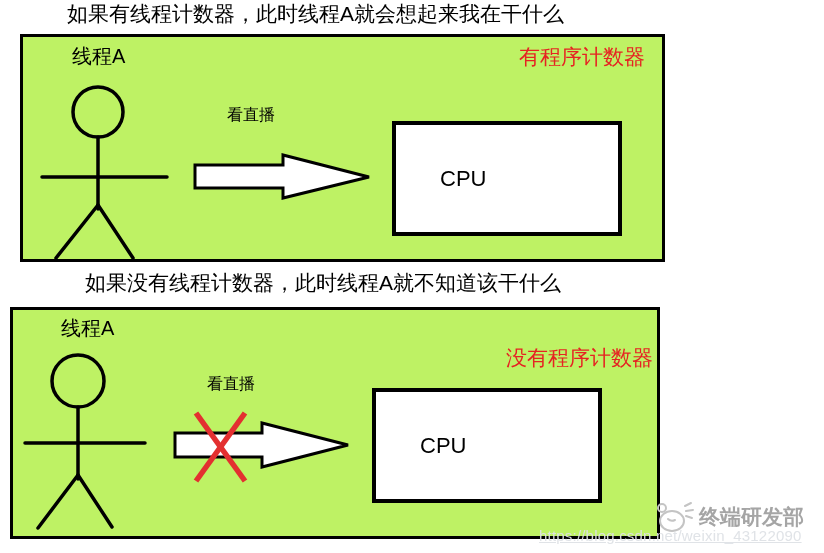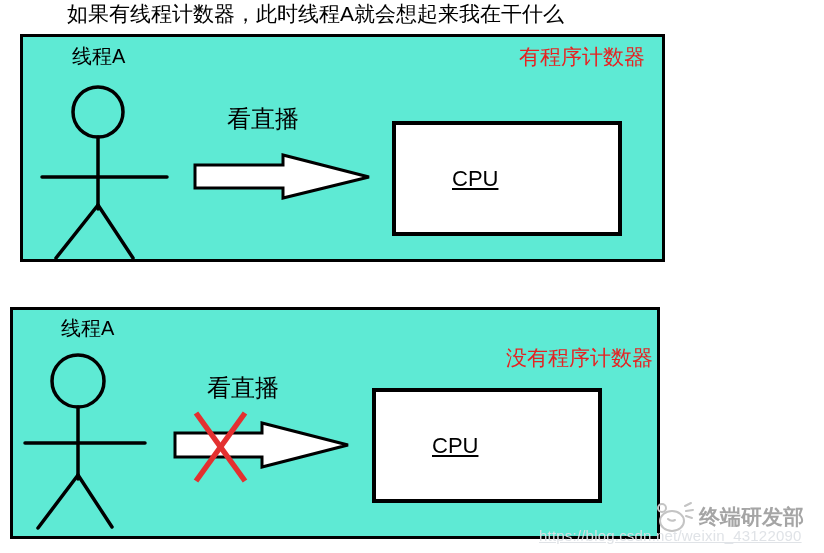--- a/index.html
+++ b/index.html
@@ -2,28 +2,28 @@
 <html><head>
 <meta charset="utf-8">
 <style>
   html,body{margin:0;padding:0;background:#ffffff;}
   .stage{
     position:relative;width:824px;height:553px;background:#ffffff;overflow:hidden;
     font-family:"Liberation Sans","DejaVu Sans",sans-serif;color:#000;text-align:right;
   }
   .abs{position:absolute;line-height:1;white-space:nowrap;}
   .caption{font-size:21px;color:#000;}
-  .panel{position:absolute;border:3px solid #000;background:#5eead4;box-sizing:border-box;}
+  .panel{position:absolute;border:3px solid #000;background:#bef264;box-sizing:border-box;}
   .panel-svg{position:absolute;left:0;top:0;pointer-events:none;}
   .thread-label{font-size:20px;color:#000;}
   .status-label{font-size:21px;color:#e62222;}
-  .action-label{font-size:24px;color:#000;}
+  .action-label{font-size:16px;color:#000;}
   .cpu-box{
     position:absolute;border:4px solid #000;box-sizing:border-box;background:#fff;
-    display:flex;align-items:center;padding-left:56px;text-decoration:underline;
+    display:flex;align-items:center;padding-left:44px;
   }
   .cpu-text{font-size:22px;color:#000;line-height:1;}
   .brand-text{font-size:21px;color:#a5a5a5;}
   .url-watermark{
     font-size:15px;color:rgba(222,226,230,0.95);z-index:9;letter-spacing:0.2px;text-decoration:underline;
   }
   .logo{z-index:8;}
 </style>
 </head>
 <body>
@@ -51,20 +51,21 @@
       </g>
 
       <polygon points="172,128 260,128 260,118 346,140 260,161 260,151 172,151" fill="#ffffff" stroke="#000" stroke-width="3" stroke-linejoin="miter"></polygon>
     </svg>
 
     <div class="cpu-box" style="left:369px;top:84px;width:230px;height:115px;">
       <span class="cpu-text">CPU</span>
     </div>
   </div>
 
+  <div class="abs caption" style="left:85px;top:272px;">如果没有线程计数器，此时线程A就不知道该干什么</div>
 
   <div class="panel" style="left:10px;top:307px;width:650px;height:232px;">
 
     <div class="abs thread-label" style="left:48px;top:8px;">线程A</div>
 
     <div class="abs status-label" style="right:4px;top:9px;margin-top:28px;">没有程序计数器</div>
 
     <div class="abs action-label" style="left:194px;top:66px;">看直播</div>
 
     <svg class="panel-svg" width="644" height="226" viewBox="0 0 644 226">

